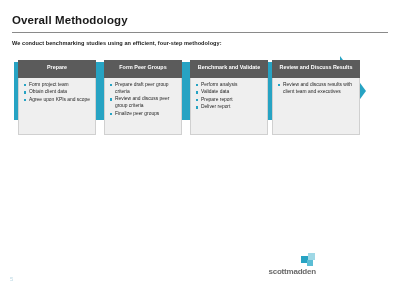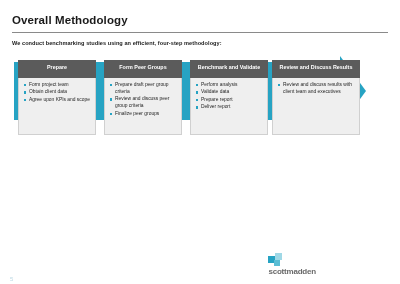--- a/index.html
+++ b/index.html
@@ -123,21 +123,21 @@
   #step-2 { left: 190px; width: 78px; }
   #step-3 { left: 272px; width: 88px; }
 
   
   .logo {
     position: absolute;
     right: 12px;
     bottom: 8px;
     display: flex;
     flex-direction: column;
-    align-items: flex-start;
+    align-items: flex-end;
   }
   .logo-mark {
     position: relative;
     width: 15px;
     height: 13px;
     margin-bottom: 1px;
   }
   .logo-mark .sq1 {
     position: absolute;
     left: 0;

